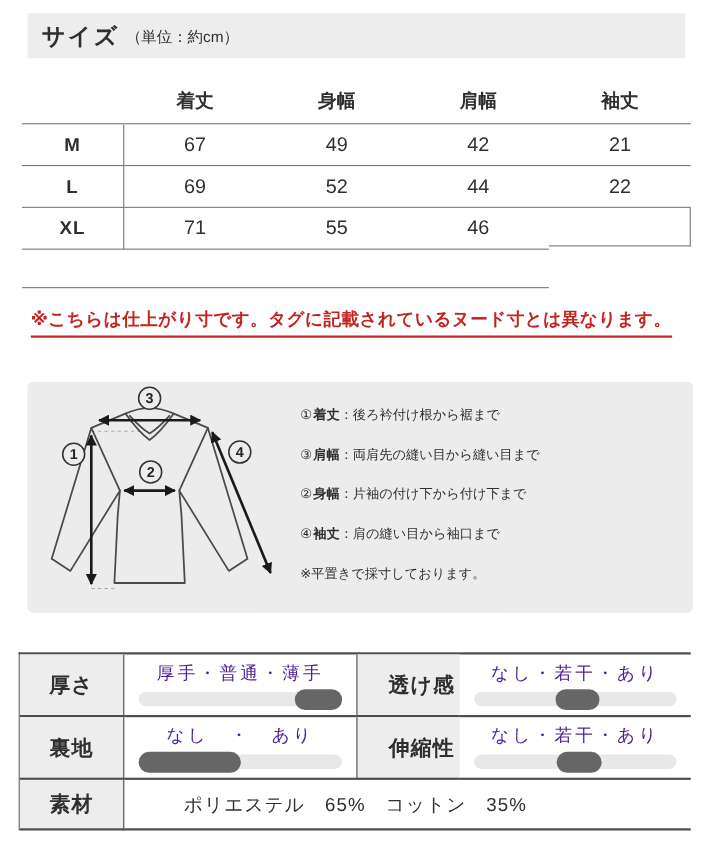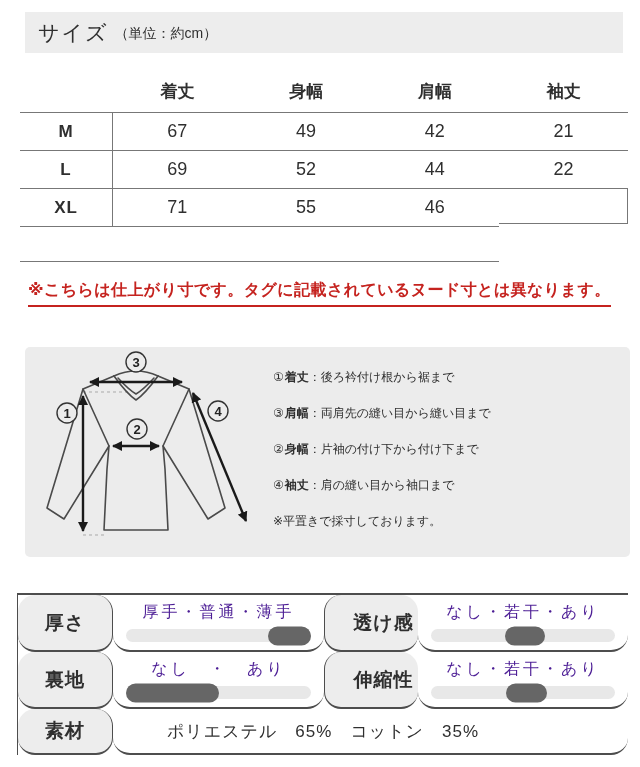--- a/index.html
+++ b/index.html
@@ -9,21 +9,21 @@
     width:640px; height:767px; overflow:hidden;
     font-family:"Liberation Sans","DejaVu Sans",sans-serif;
     color:#2f2f2f;
   }
 
   
   .header-bar {
     margin:12px 12px 0 25px; width:598px; height:41px;
     background:#ededed; display:flex; align-items:center; padding-left:13px;
   }
-  .header-title { font-size:21px; font-weight:400; letter-spacing:2px; }
+  .header-title { font-size:21px; font-weight:700; letter-spacing:2px; }
   .header-unit  { font-size:14px; margin-left:6px; padding-top:3px; }
 
   
   .size-table {
     margin:20px 12px 0 20px; width:608px;
     display:grid; grid-template-columns:93px repeat(4,1fr);
   }
   .st-h {
     height:40px; display:flex; align-items:flex-end; justify-content:center;
     padding-bottom:9px; font-size:17px; font-weight:700;
@@ -54,21 +54,21 @@
   .mg-num   { margin-right:1px; }
   .mg-label { font-weight:700; }
   .mg-foot  { }
 
   
   .spec-table {
     margin:36px 12px 0 17px; width:611px;
     display:grid; grid-template-columns:95px 211px 94px 1fr;
     border-top:2px solid #4d4d4d; border-left:1px solid #4d4d4d;
   }
-  .sp-cell { border-bottom:2px solid #4d4d4d;border-radius:17px; }
+  .sp-cell { border-bottom:2px solid #4d4d4d; }
   .sp-label {
     background:#ededed; display:flex; align-items:center; justify-content:center;
     font-size:19px; font-weight:700; letter-spacing:1px; height:57px;
   }
   .sp-label.col1 { border-right:1px solid #4d4d4d; }
   .sp-label.col3 { border-left:1px solid #4d4d4d;padding-left:24px; }
   .sp-value { height:57px; padding:7px 13px 0; }
   .sp-options { text-align:center; font-size:16px; letter-spacing:3px; color:#4c1d95; }
   .slider-track {
     position:relative; height:13px; margin-top:6px;

